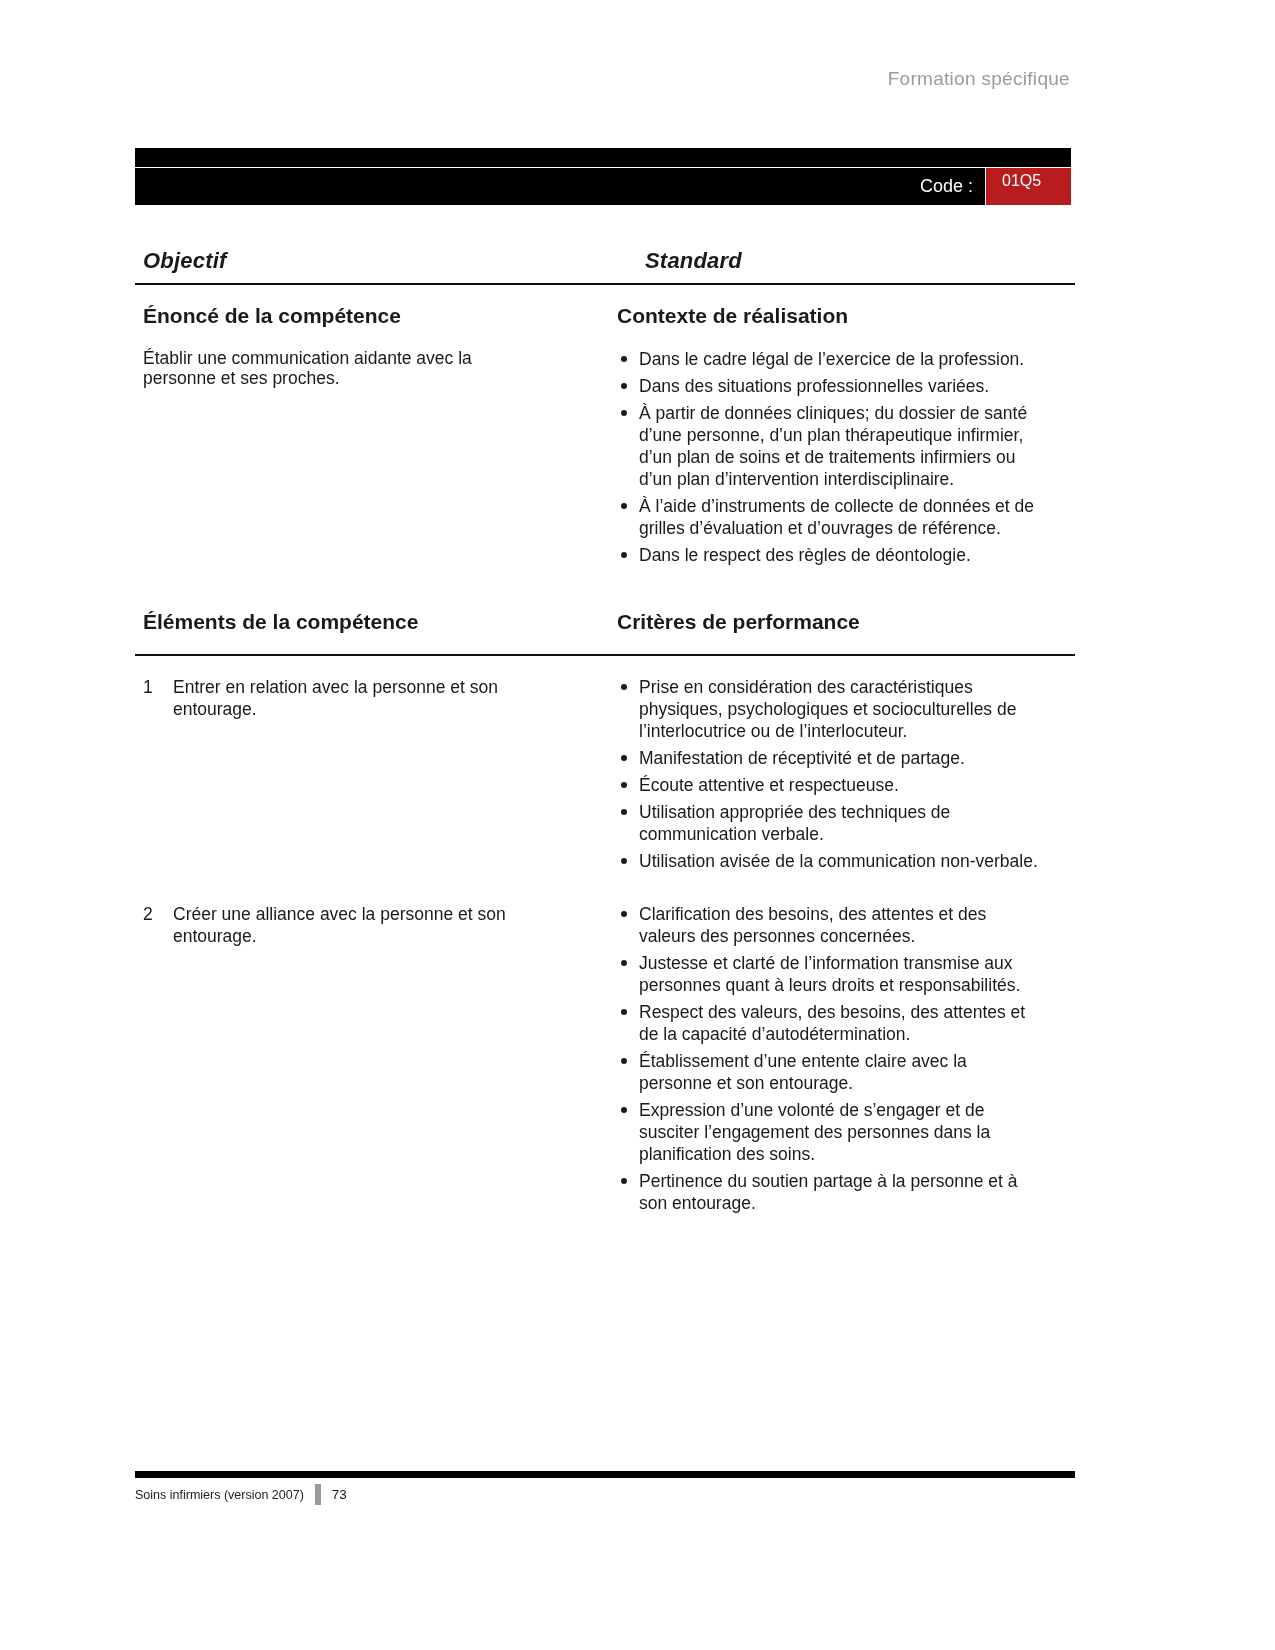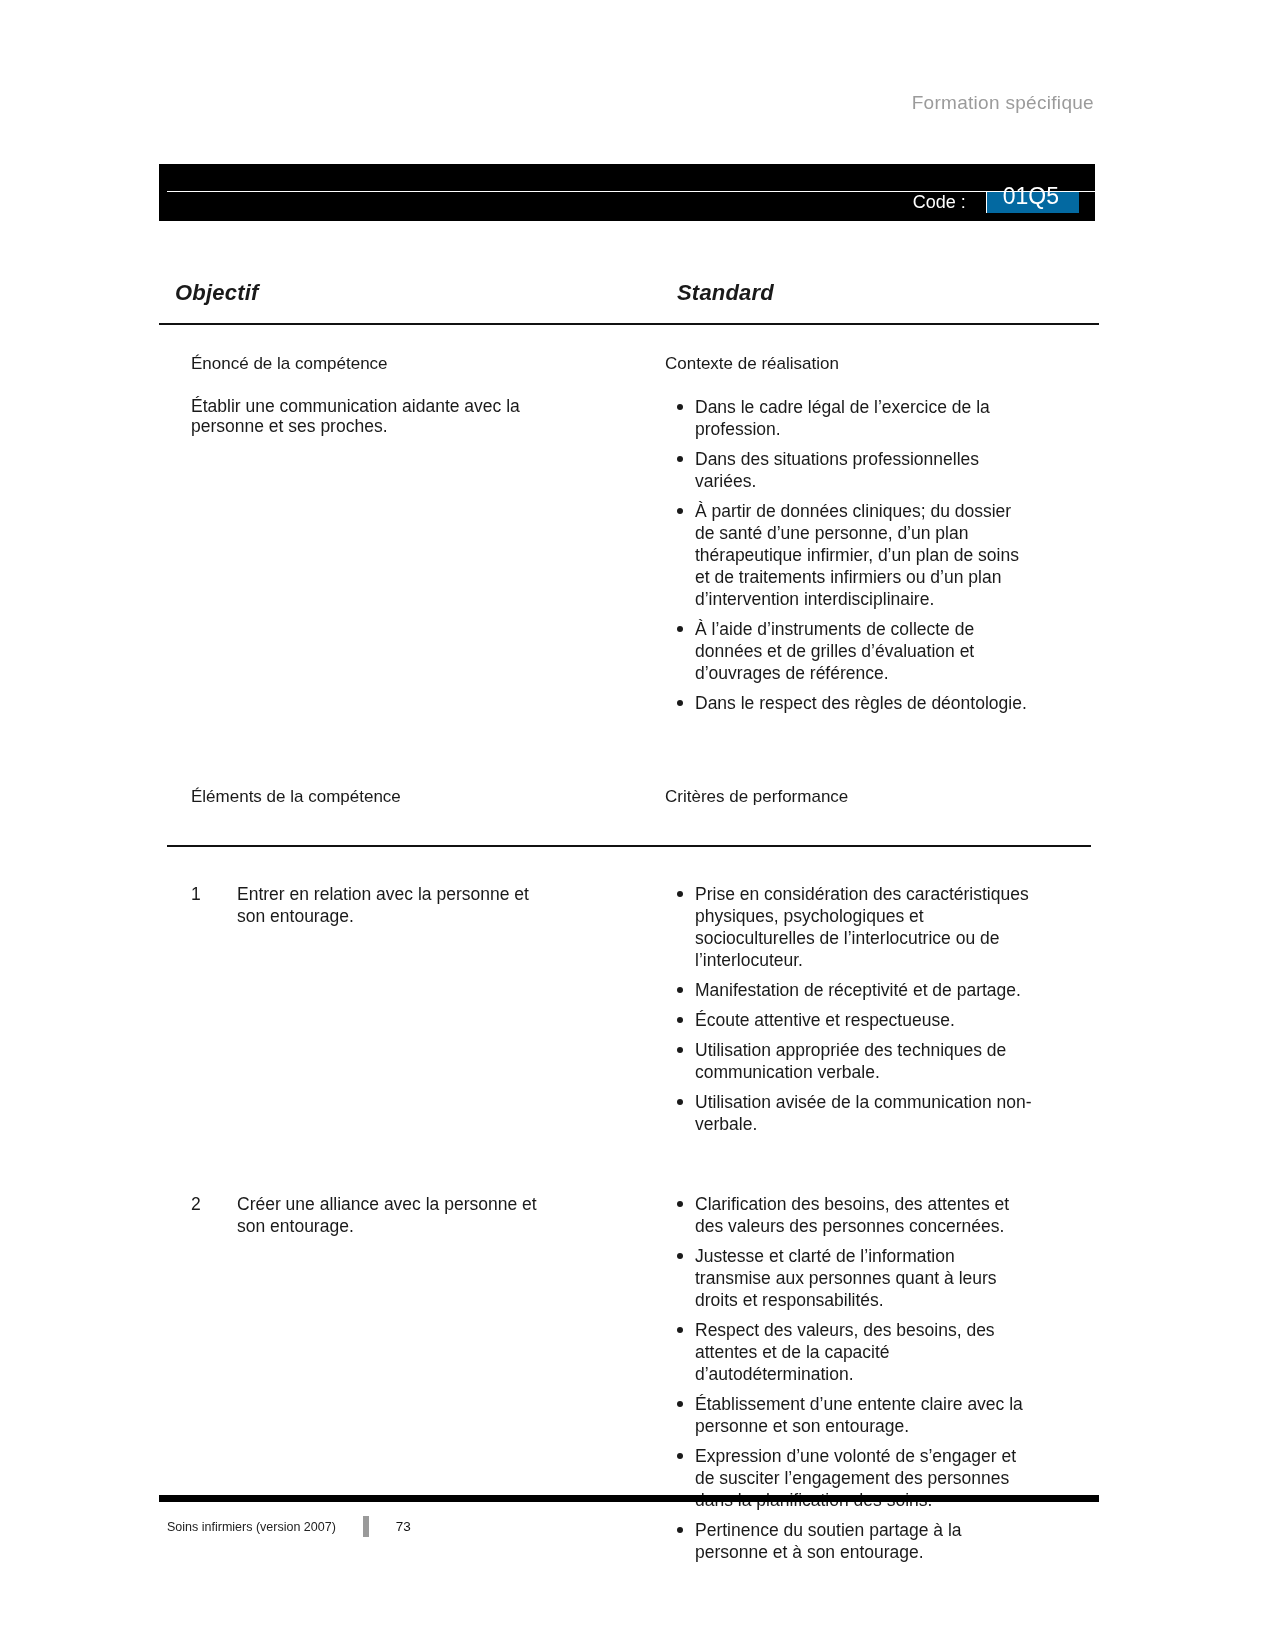--- a/index.html
+++ b/index.html
@@ -1,58 +1,58 @@
 <!DOCTYPE html>
 <html><head>
 <meta charset="utf-8">
 <style>
-  * { margin:8px; padding:0; box-sizing:border-box; }
+  * { margin:0; padding:0; box-sizing:border-box; }
   html,body { background:#ffffff; }
   body {
     width:1275px; height:1650px; position:relative;
     font-family:"Liberation Sans", sans-serif;
     color:#1a1a1a;
     -webkit-font-smoothing:antialiased;
   }
   .top-label {
     position:absolute; top:68px; left:135px; width:935px;
     text-align:right; font-size:19px; color:#9b9b9b; letter-spacing:.3px;
   }
   .code-bar {
-    position:absolute; top:140px; left:135px; width:936px; height:57px;
+    position:absolute; top:148px; left:135px; width:936px; height:57px;
     background:#000000;
   }
   .code-bar .hline {
     position:absolute; top:19px; left:0; width:100%; height:1px; background:#ffffff;
   }
   .code-bar-inner {
     position:absolute; top:20px; left:0; right:0; bottom:0;
     display:flex; align-items:center; justify-content:flex-end;
   }
   .code-label { color:#ffffff; font-size:18px; margin-right:12px; }
   .code-value {
-    color:#ffffff; font-size:23px; height:100%;
+    color:#ffffff; font-size:16px; height:100%;
     display:flex; align-items:center;
-    background:#0369a1; border-left:1px solid #ffffff;
+    background:#b91c1c; border-left:1px solid #ffffff;
     padding:0 20px 12px 16px; min-width:86px;
   }
   .col-headers {
     position:absolute; top:248px; left:135px; width:940px;
     display:grid; grid-template-columns:474px 1fr;
     border-bottom:2px solid #111111; padding-bottom:9px;gap:28px;
   }
   .col-headers span {
     font-size:22px; font-weight:bold; font-style:italic; padding-left:8px;
     letter-spacing:.2px;
   }
   .main { position:absolute; top:305px; left:135px; width:940px; }
   .row { display:grid; grid-template-columns:474px 1fr; }
   .cell-l { padding-left:8px; padding-right:70px; }
   .cell-r { padding-left:8px; padding-right:35px; }
-  h3 { font-size:17px; font-weight:normal; line-height:22px; }
+  h3 { font-size:21px; font-weight:bold; line-height:22px; }
   .body-text { font-size:17.5px; line-height:20px; margin-top:21px; }
   ul.bullets { list-style:none; margin-top:21px; }
   ul.bullets.tight { margin-top:0; }
   ul.bullets li {
     position:relative; font-size:17.5px; line-height:22px;
     padding-left:22px; margin-bottom:5px;
   }
   ul.bullets li::before {
     content:""; position:absolute; left:4px; top:8px;
     width:6px; height:6px; background:#1a1a1a; border-radius:50%;

